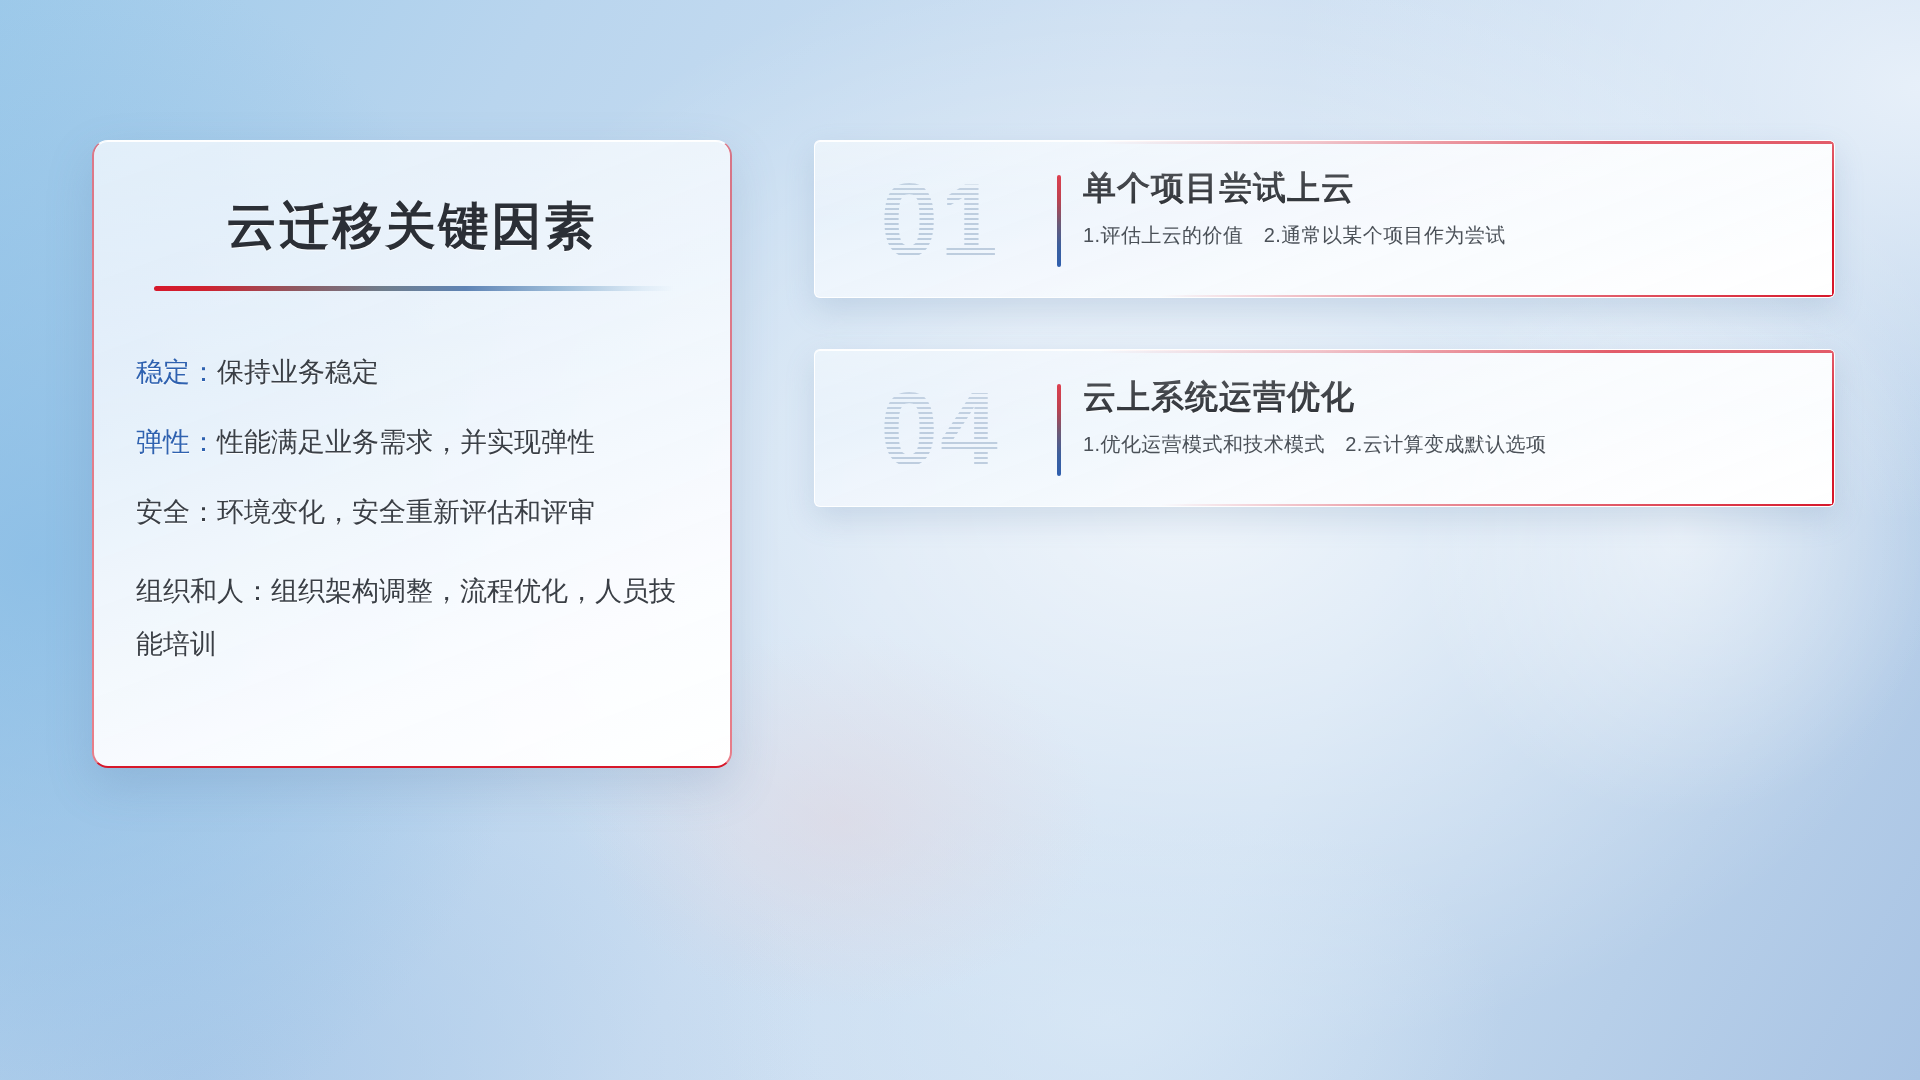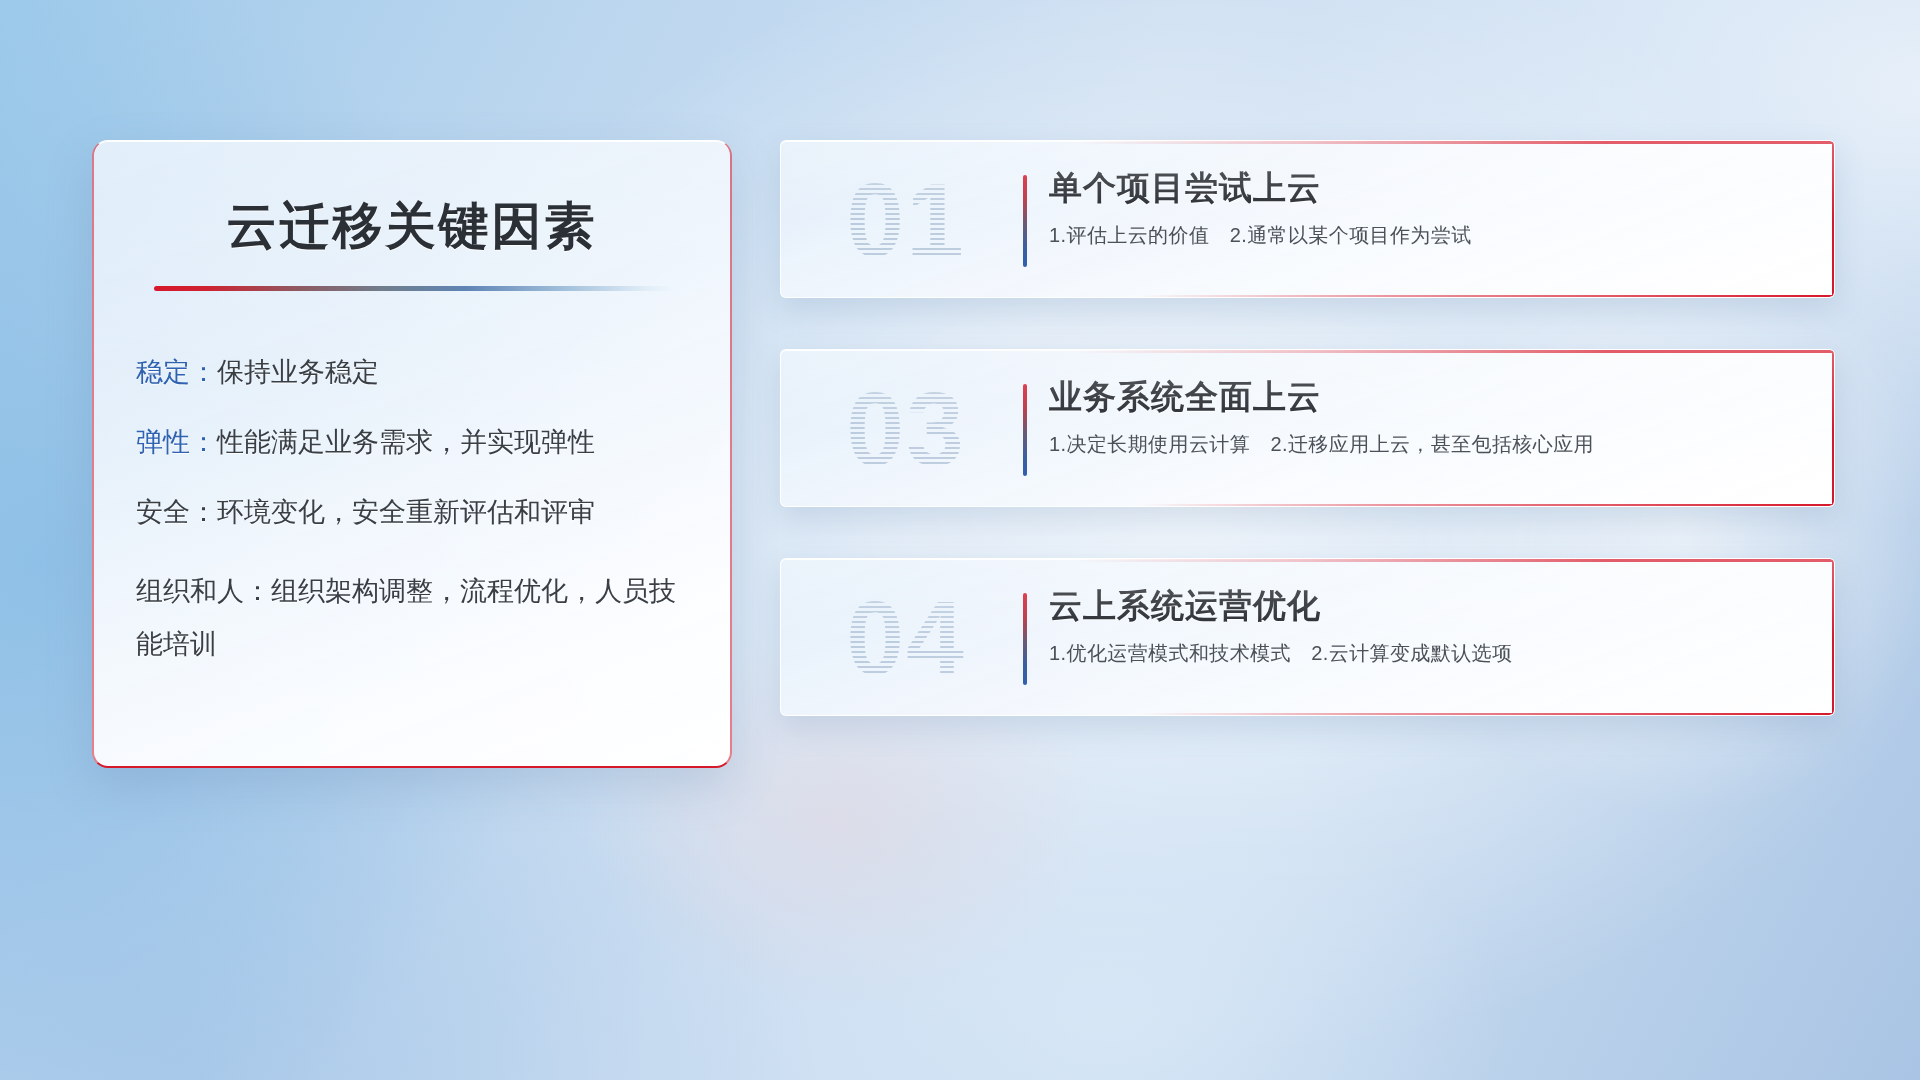--- a/index.html
+++ b/index.html
@@ -111,20 +111,21 @@
     margin-bottom:51px;
     border-radius:6px;
     background:linear-gradient(160deg,
       rgba(226,238,249,0.92) 0%,
       rgba(238,245,252,0.94) 26%,
       rgba(249,251,254,0.96) 58%,
       rgba(255,255,255,0.99) 100%);
     border:1.5px solid rgba(255,255,255,0.95);
     box-shadow:0 12px 30px rgba(95,130,170,0.20), inset 0 1px 0 rgba(255,255,255,0.95);
     overflow:hidden;
+    margin-left:34px;
   }
   
   .card-accent-top{
     position:absolute; top:0; left:28%; right:0; height:2.5px;
     background:linear-gradient(90deg, rgba(214,24,43,0) 0%, rgba(214,24,43,0.35) 30%, #d6182b 70%, #d6182b 100%);
   }
   .card-accent-right{
     position:absolute; top:0; right:0; width:2.5px; height:100%;
     background:#d6182b;
   }
@@ -227,31 +228,20 @@
       <span class="card-accent-bottom"></span>
       <div class="card-num">01</div>
       <span class="card-bar"></span>
       <div class="card-body">
         <h2 class="card-title">单个项目尝试上云</h2>
         <p class="card-sub">1.评估上云的价值　2.通常以某个项目作为尝试</p>
       </div>
     </article>
 
 
-    <article class="card">
-      <span class="card-accent-top"></span>
-      <span class="card-accent-right"></span>
-      <span class="card-accent-bottom"></span>
-      <div class="card-num">03</div>
-      <span class="card-bar"></span>
-      <div class="card-body">
-        <h2 class="card-title">业务系统全面上云</h2>
-        <p class="card-sub">1.决定长期使用云计算　2.迁移应用上云，甚至包括核心应用</p>
-      </div>
-    </article>
 
     <article class="card">
       <span class="card-accent-top"></span>
       <span class="card-accent-right"></span>
       <span class="card-accent-bottom"></span>
       <div class="card-num">04</div>
       <span class="card-bar"></span>
       <div class="card-body">
         <h2 class="card-title">云上系统运营优化</h2>
         <p class="card-sub">1.优化运营模式和技术模式　2.云计算变成默认选项</p>

